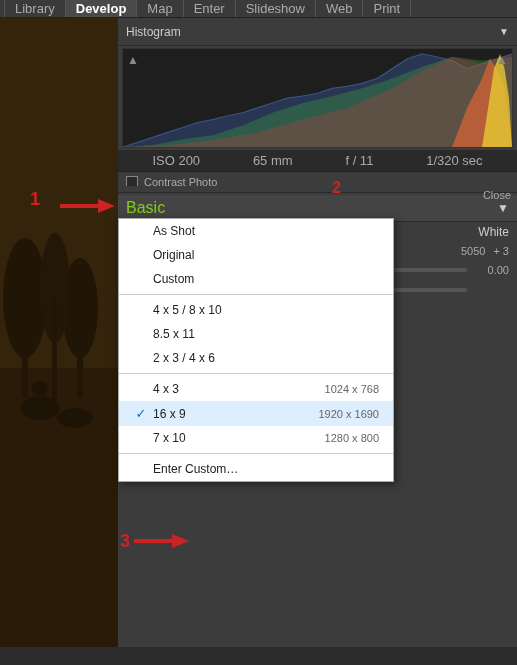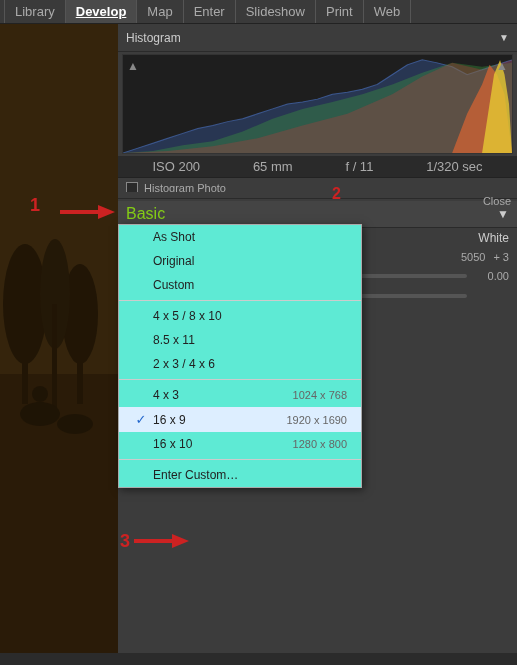--- a/index.html
+++ b/index.html
@@ -12,40 +12,39 @@
       color: #ccc;
       overflow: hidden;
       position: relative;
     }
 
     
     .nav-bar {
       display: flex;
       align-items: center;
       background: #3a3a3a;
-      height: 24px;
+      height: 18px;
       border-bottom: 1px solid #222;
       padding: 0 4px;
     }
     .nav-item {
       padding: 0 10px;
       color: #aaa;
       font-size: 13px;
       height: 100%;
       display: flex;
       align-items: center;
       cursor: pointer;
       border-right: 1px solid #555;
     }
     .nav-item:first-child { border-left: 1px solid #555; }
     .nav-item.active {
       color: #fff;
       font-weight: bold;
       background: #4a4a4a;
-      text-decoration: underline;
     }
 
     
     .main-layout {
       display: flex;
       height: calc(665px - 36px);
     }
 
     
     .photo-panel {
@@ -225,22 +224,22 @@
     .lock-icon {
       color: #aaa;
       font-size: 14px;
     }
 
     
     .dropdown-menu {
       position: absolute;
       left: 0;
       top: 0;
-      width: 244px;
-      background: #5eead4;
+      width: 276px;
+      background: #ffffff;
       border: 1px solid #aaa;
       z-index: 100;
       box-shadow: 2px 2px 8px rgba(0,0,0,0.5);
     }
     .dropdown-item {
       padding: 5px 14px;
       font-size: 12px;
       color: #222;
       cursor: pointer;
       display: flex;
@@ -376,24 +375,24 @@
   <div class="nav-item">
     <span>Map</span>
   </div>
   <div class="nav-item">
     <span>Enter</span>
   </div>
   <div class="nav-item">
     <span>Slideshow</span>
   </div>
   <div class="nav-item">
+    <span>Web</span>
+  </div>
+  <div class="nav-item">
     <span>Print</span>
-  </div>
-  <div class="nav-item">
-    <span>Web</span>
   </div>
 </div>
 
 <div class="main-layout">
 
   <div class="photo-panel">
     <div class="photo-placeholder">
       <div class="photo-art"></div>
 
       <svg width="118" height="629" viewBox="0 0 118 629" style="position:absolute;top:0;left:0;">
@@ -450,21 +449,21 @@
 
     <div class="exif-bar">
       <span>ISO 200</span>
       <span>65 mm</span>
       <span>f / 11</span>
       <span>1/320 sec</span>
     </div>
 
     <div class="original-photo-row">
       <div class="orig-checkbox"></div>
-      <span class="orig-label">Histogram Photo</span>
+      <span class="orig-label">Contrast Photo</span>
     </div>
 
     <div class="tools-row" style="position:relative;">
 
       <div class="number-overlay" style="left:-88px; top:-4px;">
         <span>1</span>
       </div>
 
       <svg style="position:absolute;left:-58px;top:2px;z-index:15;" width="55" height="22">
         <polygon points="0,9 38,9 38,4 55,11 38,18 38,13 0,13" fill="#cc2222"></polygon>
@@ -570,21 +569,21 @@
       </div>
 
       <div class="dropdown-item highlighted">
         <span class="check" style="color:#2266cc;">✓</span>
         <span class="item-text">16 x 9</span>
         <span class="item-size">1920 x 1690</span>
       </div>
 
       <div class="dropdown-item">
         <span class="check"></span>
-        <span class="item-text">16 x 10</span>
+        <span class="item-text">7 x 10</span>
         <span class="item-size">1280 x 800</span>
       </div>
       <div class="dropdown-divider"></div>
 
       <div class="dropdown-item">
         <span class="check"></span>
         <span class="item-text">Enter Custom…</span>
       </div>
     </div>
 

